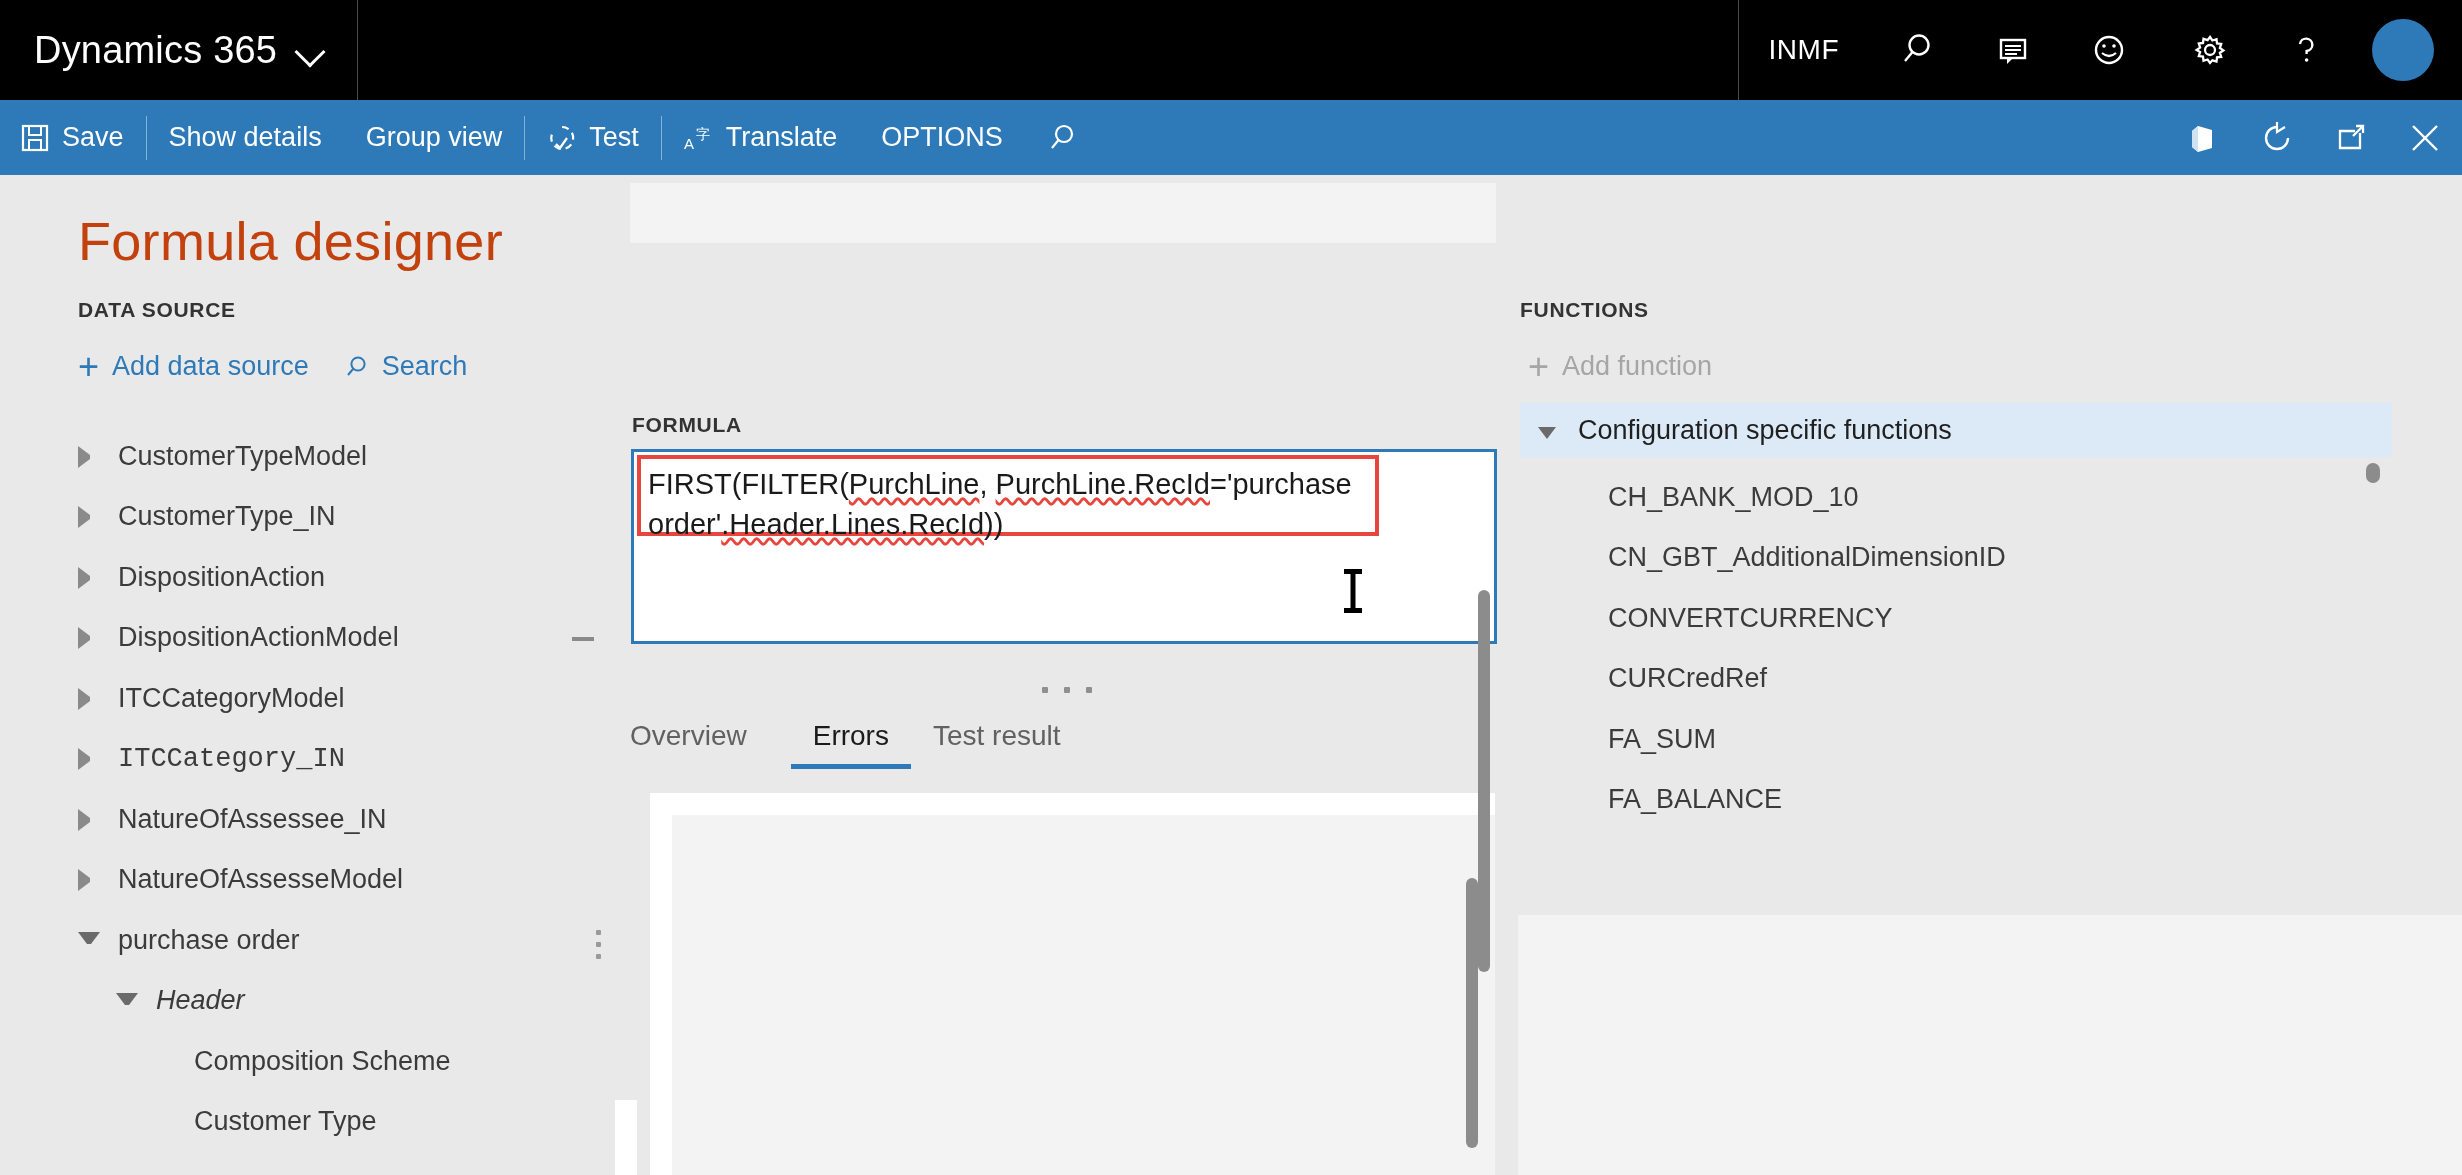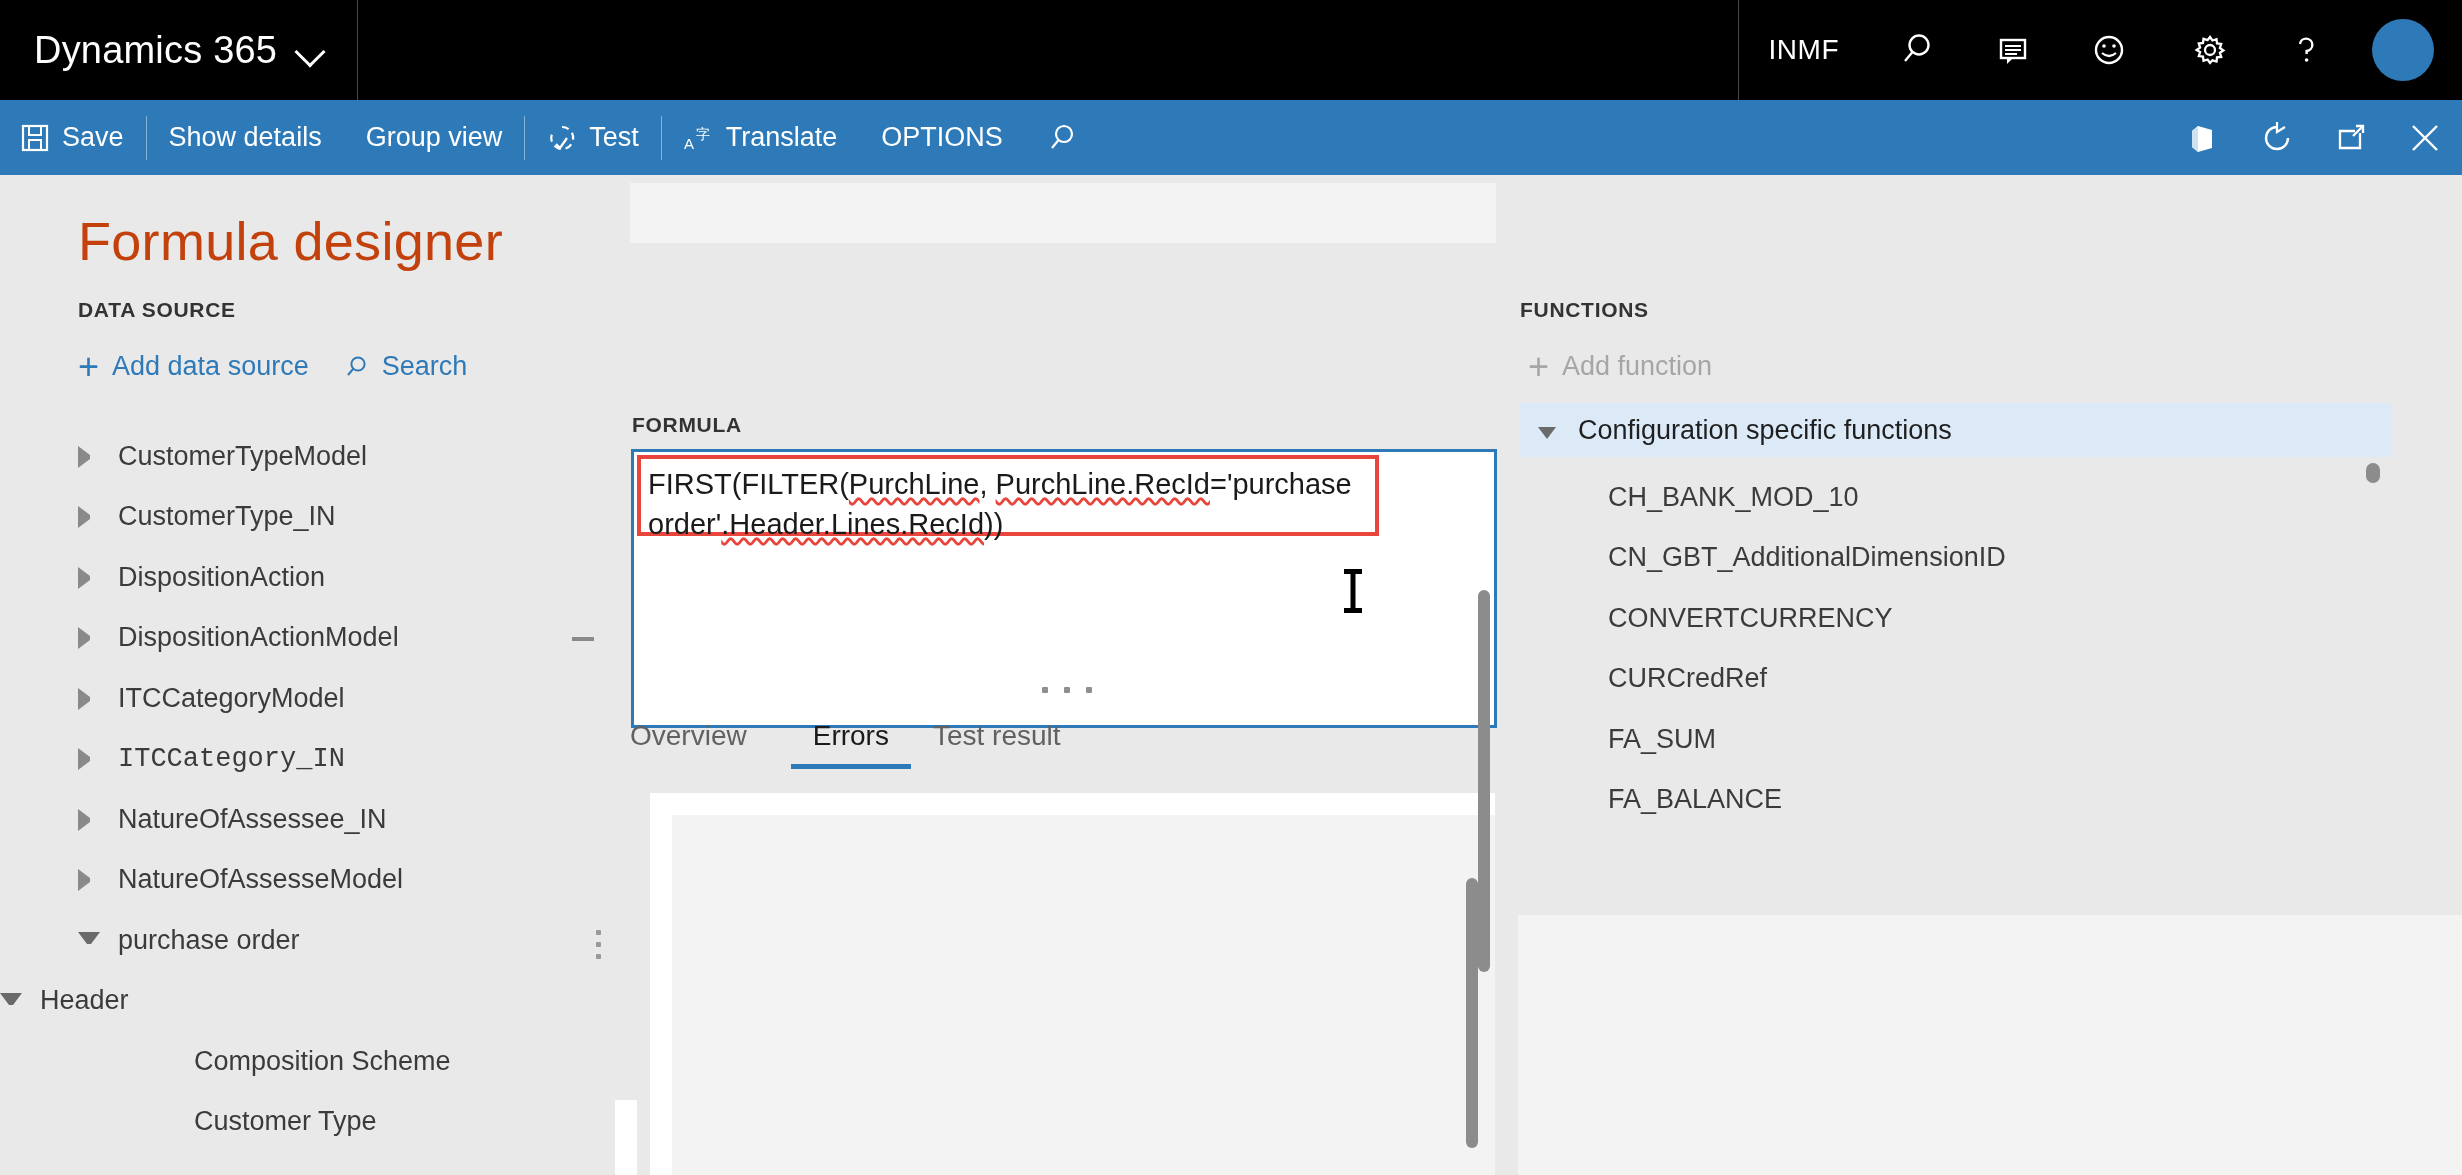--- a/index.html
+++ b/index.html
@@ -166,21 +166,21 @@
   }
   .top-blank-field {
     position: absolute; left: 0; top: 8px;
     width: 866px; height: 60px;
     background: #f3f3f3;
   }
   .formula-label { position: absolute; left: 2px; top: 238px; }
 
   .formula-box {
     position: absolute; left: 1px; top: 274px;
-    width: 866px; height: 279px;
+    width: 866px; height: 195px;
     background: #ffffff;
     border: 3px solid #2e7ab8;
     cursor: text;
   }
   .formula-error-wrap {
     position: absolute; left: 3px; top: 3px;
     width: 742px; height: 81px;
     border: 4px solid #e8453c;
     background: #ffffff;
     padding: 5px 0 0 7px;
@@ -454,21 +454,21 @@
           <span>NatureOfAssessee_IN</span>
         </div>
         <div class="tree-row" style="padding-left: 78px;">
           <span class="caret caret-closed"></span>
           <span>NatureOfAssesseModel</span>
         </div>
         <div class="tree-row" style="padding-left: 78px;">
           <span class="caret caret-open"></span>
           <span>purchase order</span>
         </div>
-        <div class="tree-row" style="">
+        <div class="tree-row" style="padding-left: 116px; font-style: italic;">
           <span class="caret caret-open"></span>
           <span>Header</span>
         </div>
         <div class="tree-row" style="padding-left: 154px;">
           <span class="caret caret-none" style="margin-right: 18px;"></span>
           <span>Composition Scheme</span>
         </div>
         <div class="tree-row" style="padding-left: 154px;">
           <span class="caret caret-none" style="margin-right: 18px;"></span>
           <span>Customer Type</span>

